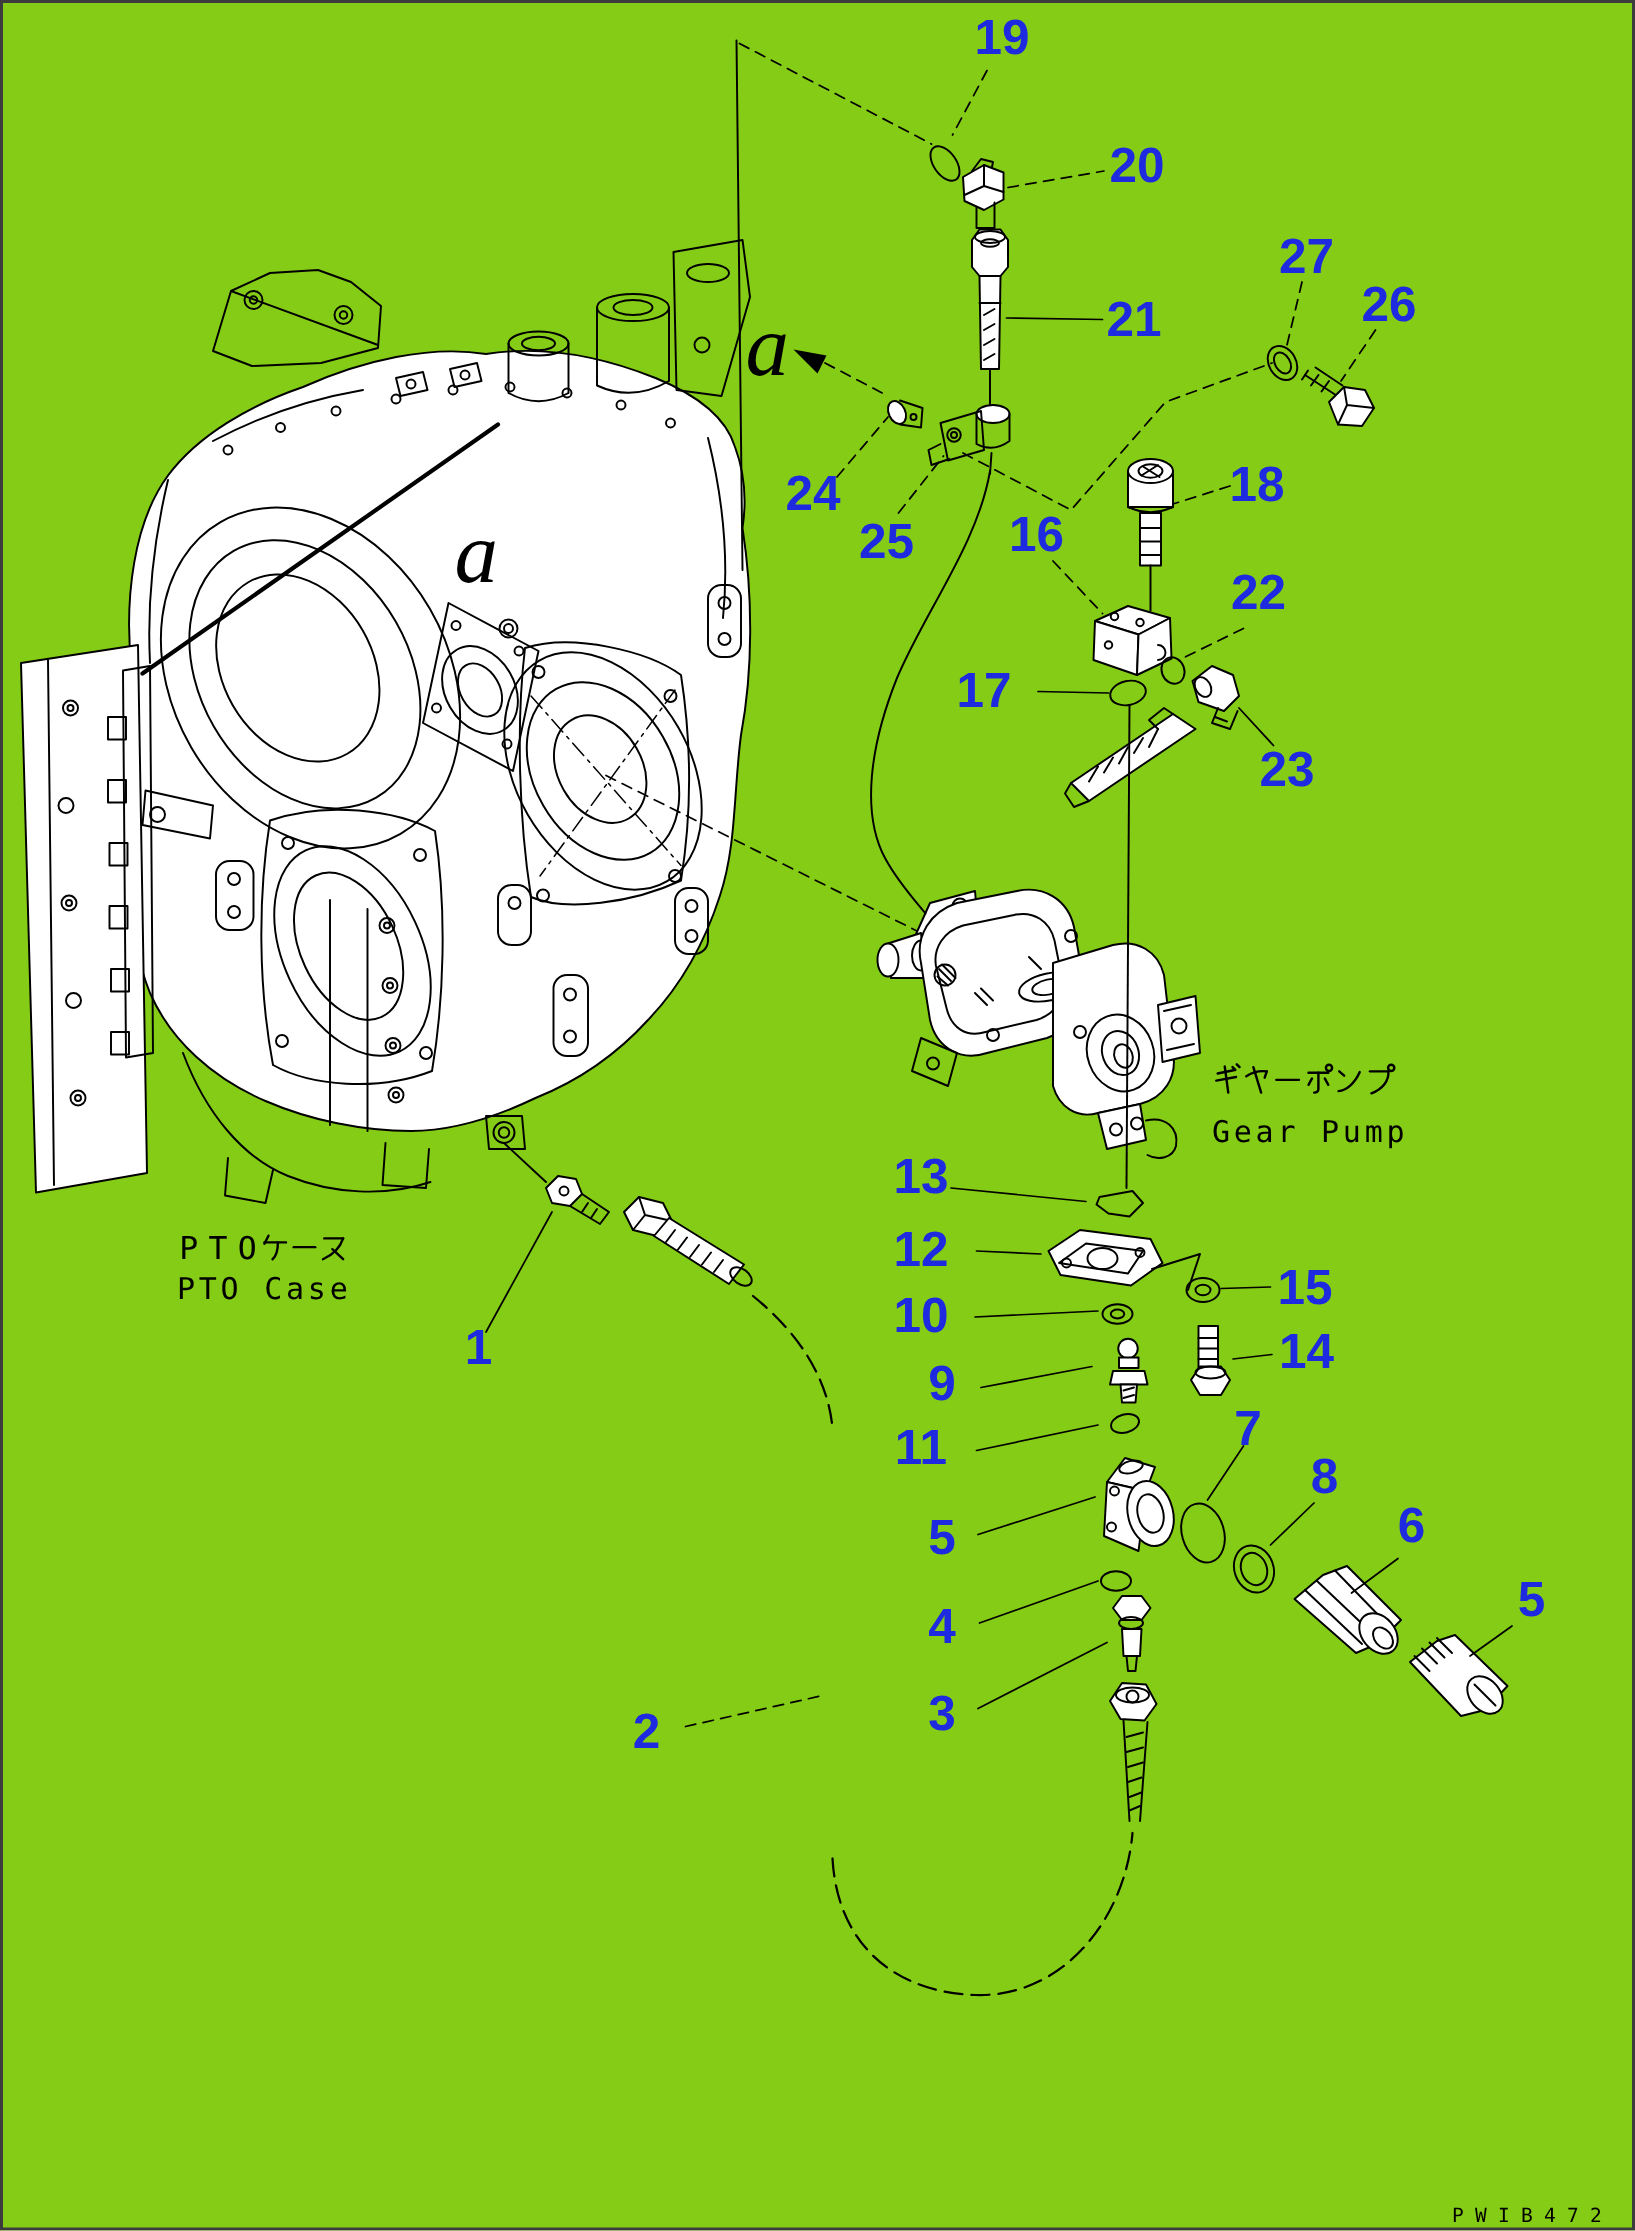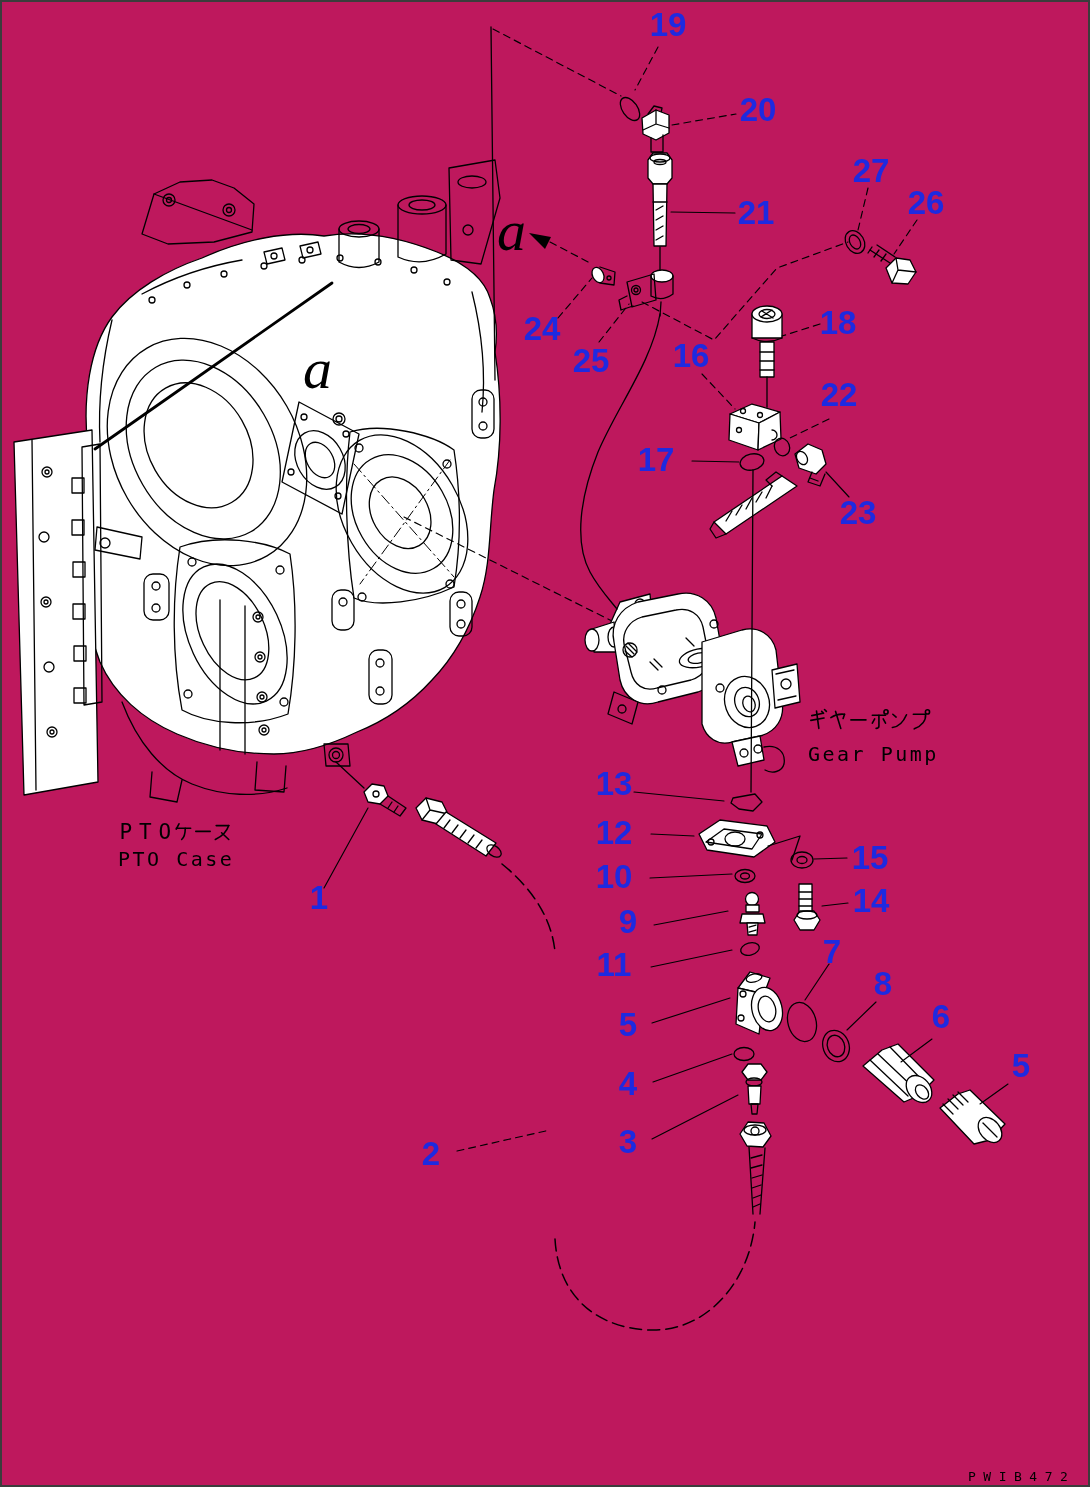--- a/index.html
+++ b/index.html
@@ -1,16 +1,16 @@
 <!DOCTYPE html>
 <html><head>
 <meta charset="utf-8">
 <style>
   html,body{margin:0;padding:0;background:#e8e8e8;}
-  .page{position:relative;width:1090px;height:1487px;background:#be185d;border:2px solid #3c3c3c;box-sizing:border-box;overflow:hidden;}
+  .page{position:relative;width:1090px;height:1487px;background:#84cc16;border:2px solid #3c3c3c;box-sizing:border-box;overflow:hidden;}
   svg{position:absolute;left:0;top:0;}
   .num{font-family:"Liberation Sans","DejaVu Sans",sans-serif;font-weight:bold;font-size:33px;}
   .plot{font-family:"DejaVu Sans Mono","Liberation Mono",monospace;fill:#000;font-size:20px;}
   .plot-big{font-family:"DejaVu Sans Mono","Liberation Mono",monospace;fill:#000;font-size:21px;}
   .wm{font-family:"DejaVu Sans Mono","Liberation Mono",monospace;fill:#000;font-size:13px;letter-spacing:7.5px;}
   .aview{font-family:"Liberation Serif","DejaVu Serif",serif;font-style:italic;font-size:58px;fill:#000;}
   .ln{stroke:#000;fill:none;stroke-width:1.3;stroke-linecap:round;stroke-linejoin:round;}
   .wf{fill:#fff;}
   .dsh{stroke-dasharray:7,5;stroke-width:1.15;}
   .hose{stroke-dasharray:12,6;stroke-width:1.5;}

